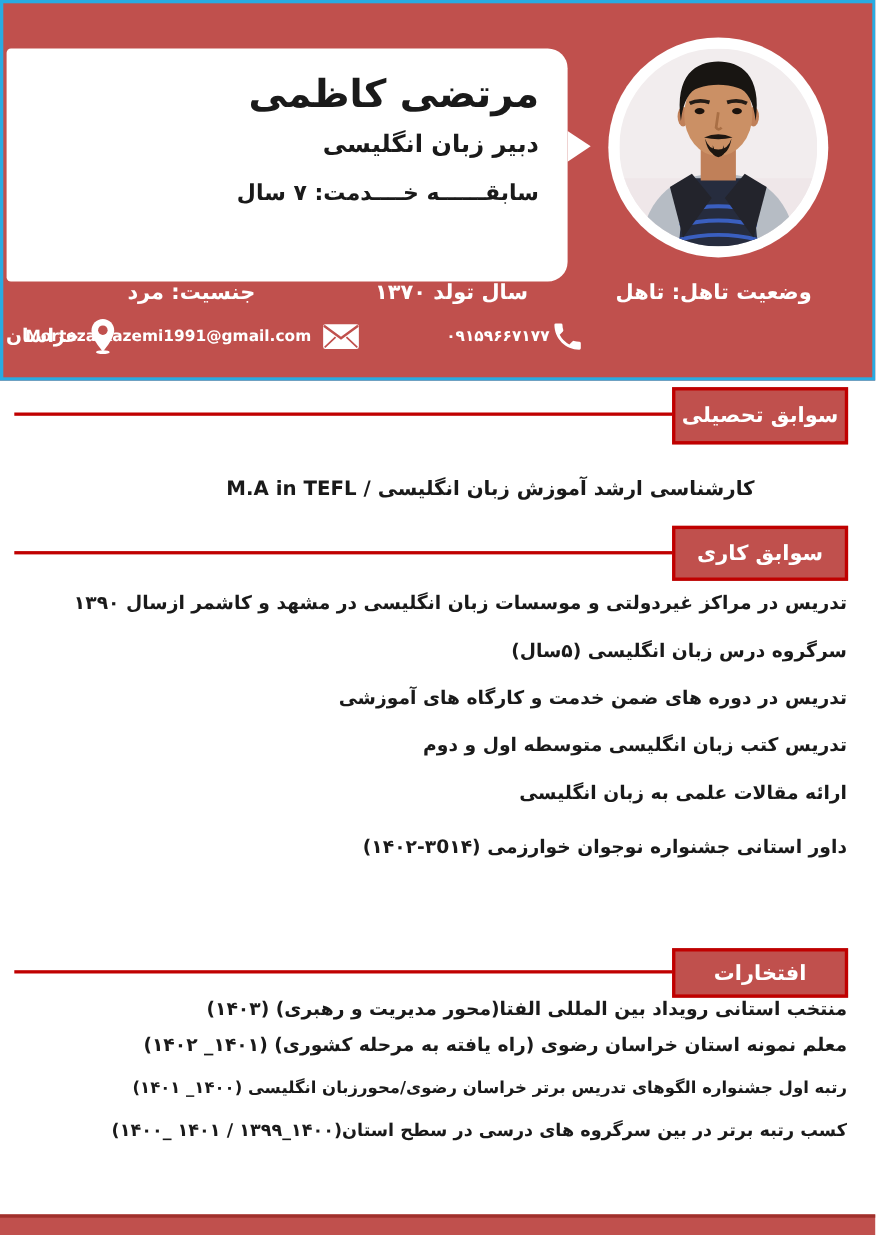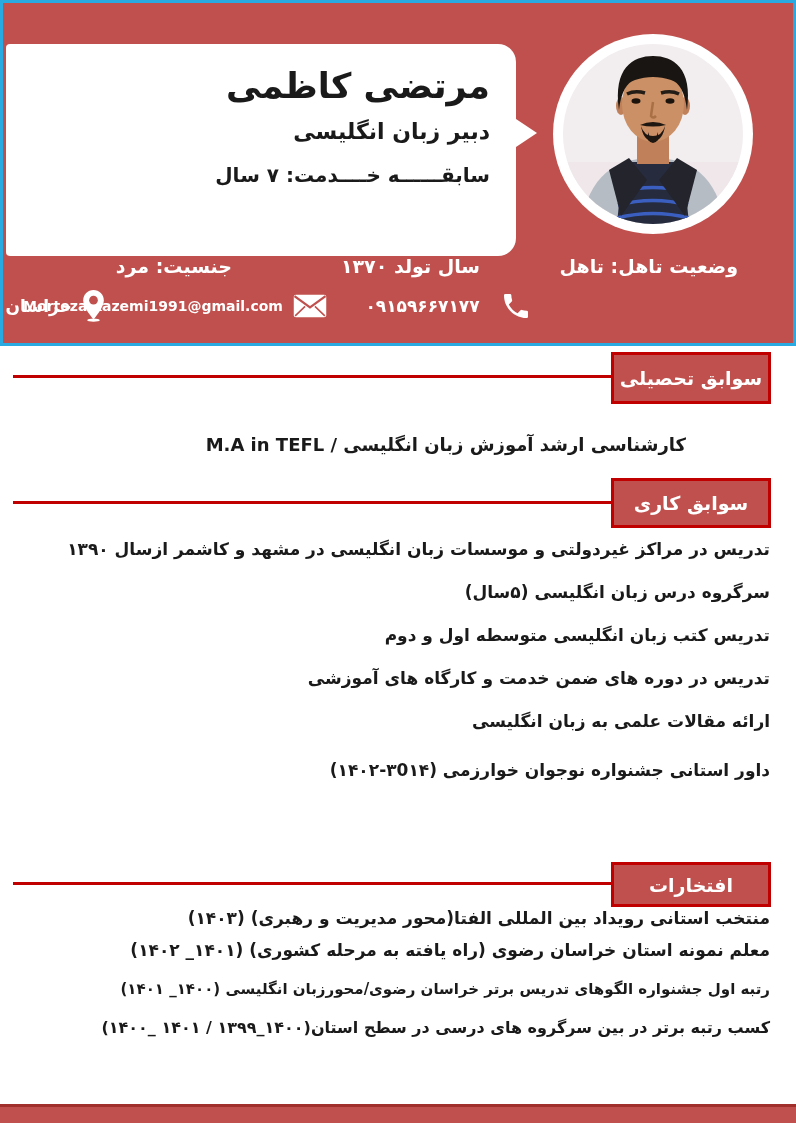--- a/index.html
+++ b/index.html
@@ -36,21 +36,21 @@
   .col-marital{width:240px;}
   .col-marital .l1{padding-right:52px;}
   .col-marital .l2{padding-right:28px;}
   .col-birth{width:276px;}
   .col-birth .l1{padding-right:70px;}
   .col-birth .l2{padding-right:14px;}
   .col-gender{flex:1;}
   .col-gender .l1{padding-right:42px;}
   .col-gender .l2{padding-right:10px;}
   .cdivider{width:2px;height:74px;background:#fff;margin-top:6px;}
-  .phone-num{font-size:17px;font-weight:bold;margin-right:20px;}
+  .phone-num{font-size:14px;font-weight:bold;margin-right:0;}
   .email-addr{font-size:14px;font-weight:bold;margin-right:10px;direction:ltr;unicode-bidi:embed;}
   .loc-text{font-size:17px;font-weight:bold;margin-right:9px;}
   .cicon{flex:0 0 auto;}
   
   .sec-head{position:absolute;left:13px;right:25px;}
   .sec-rule{position:absolute;left:0;right:157px;top:23px;height:3px;background:#C00000;}
   .sec-box{
     position:absolute;right:0;top:0;bottom:0;width:160px;background:#C0504D;
     border:3px solid #C00000;box-sizing:border-box;color:#fff;font-weight:bold;font-size:19px;
     display:flex;align-items:center;justify-content:center;white-space:nowrap;
@@ -165,22 +165,22 @@
   </div>
   <div class="edu-item">کارشناسی ارشد آموزش زبان انگلیسی / M.A in TEFL</div>
 
   <div class="sec-head sh-work">
     <div class="sec-rule"></div>
     <div class="sec-box">سوابق کاری</div>
   </div>
   <div class="work-list">
     <div class="item">تدریس در مراکز غیردولتی و موسسات زبان انگلیسی در مشهد و کاشمر ازسال ۱۳۹۰</div>
     <div class="item">سرگروه درس زبان انگلیسی (۵سال)</div>
+    <div class="item">تدریس در دوره های ضمن  خدمت و کارگاه های آموزشی</div>
     <div class="item">تدریس کتب زبان انگلیسی متوسطه اول  و دوم</div>
-    <div class="item">تدریس در دوره های ضمن  خدمت و کارگاه های آموزشی</div>
     <div class="item">ارائه مقالات علمی به زبان انگلیسی</div>
     <div class="item">داور استانی جشنواره نوجوان خوارزمی (۳0۱۴-۱۴۰۲)</div>
   </div>
 
   <div class="sec-head sh-honors">
     <div class="sec-rule"></div>
     <div class="sec-box">افتخارات</div>
   </div>
   <div class="honors-list">
     <div class="item">منتخب استانی رویداد بین المللی الفتا(محور مدیریت و رهبری) (۱۴۰۳)</div>

